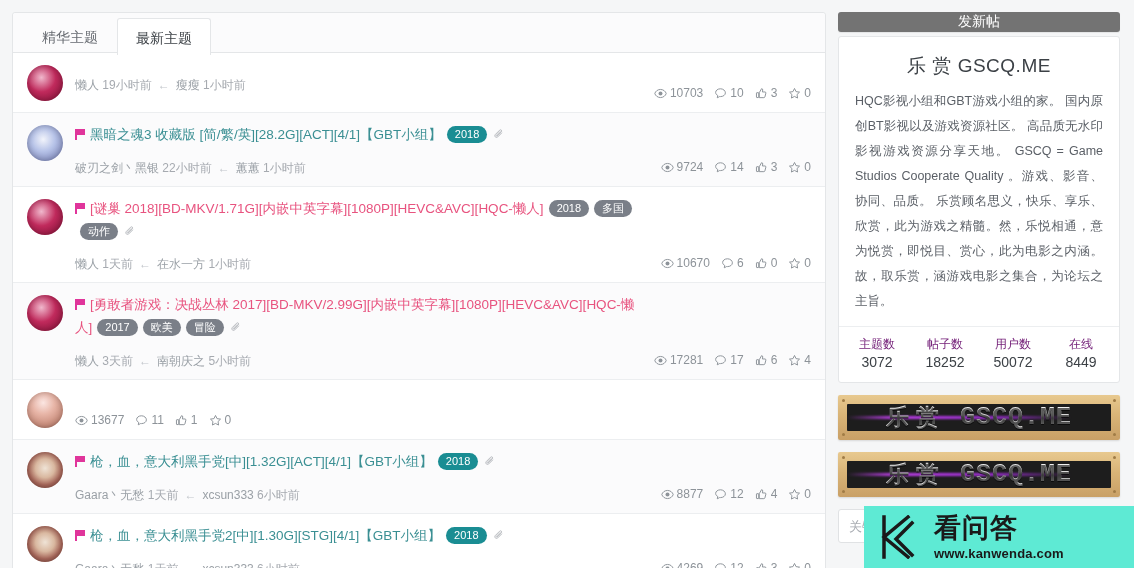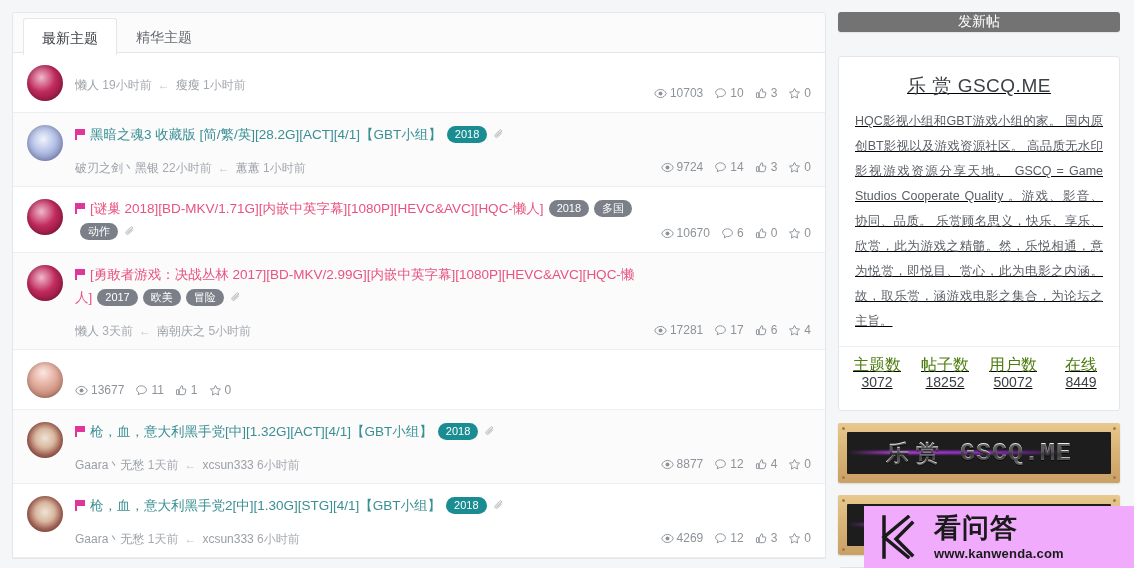--- a/index.html
+++ b/index.html
@@ -167,26 +167,25 @@
     background: #737373;
     color: #fff;
     font-size: 14px;
     border: none;
     border-radius: 3px;
     cursor: pointer;
     font-family: inherit;
     box-shadow: 0 1px 1px rgba(0,0,0,.07);
   }
   .card {
-    margin-top: 24px;
+    margin-top: 4px;
     background: #fff;
     border: 1px solid #e4e6e8;
     border-radius: 3px;
-    padding: 14px 16px 8px;
-    text-decoration: underline;
+    padding: 14px 16px 0;
   }
   .card-title {
     text-align: center;
     font-size: 19px;
     color: #3c4146;
     font-weight: normal;
     margin: 2px 0 10px;
     letter-spacing: .5px;
   }
   .card-desc {
@@ -195,26 +194,26 @@
     line-height: 25px;
     text-align: justify;
   }
   .stats-row {
     display: flex;
     border-top: 1px solid #eceef0;
     margin: 12px -16px 0;
     padding: 9px 4px 10px;
   }
   .stat-cell { flex: 1; text-align: center; }
-  .stat-label { font-size: 16px; color: #4d7c0f; line-height: 17px; }
+  .stat-label { font-size: 12px; color: #701a75; line-height: 17px; }
   .stat-value { font-size: 14px; color: #3c4146; line-height: 19px; }
 
   .banner {
     margin-top: 12px;
-    height: 60px;
+    height: 45px;
     border-radius: 2px;
     background: linear-gradient(180deg,#e8c98f 0%,#d9b477 45%,#c9a066 100%);
     padding: 9px;
     position: relative;
     box-shadow: 0 1px 2px rgba(0,0,0,.12);
   }
   .banner-inner {
     height: 100%;
     background: #1d1d1d;
     border-radius: 1px;
@@ -266,21 +265,21 @@
     font-family: inherit;
     outline: none;
   }
   .search-input::placeholder { color: #a6aab0; }
 
   
   .watermark {
     position: absolute;
     right: 0; bottom: 0;
     width: 270px; height: 62px;
-    background: #f0abfc;
+    background: #5eead4;
     display: flex;
     align-items: center;
     justify-content: flex-start;
     padding-left: 14px;
     gap: 10px;
   }
   .wm-mark { width: 46px; height: 44px; flex: 0 0 46px; }
   .wm-text { line-height: 1; }
   .wm-cn {
     font-size: 27px; font-weight: bold; color: #1a1a1a;
@@ -292,22 +291,22 @@
   }
 </style>
 </head>
 <body>
 
 <div class="page">
 
   <div class="main-col">
     <div class="panel">
       <div class="tabs" id="tab-bar">
+          <div class="tab">精华主题</div>
           <div class="tab active">最新主题</div>
-          <div class="tab">精华主题</div>
         </div>
       <div class="thread-list" id="thread-list">
           <div class="thread">
             <div class="avatar av-a"></div>
             <div class="thread-body">
               <div class="meta"><span class="user">懒人</span> <span>19小时前</span><span class="arrow">←</span><span class="user">瘦瘦</span> <span>1小时前</span></div>
             </div>
             <div class="thread-stats">
               <span class="stat">
                 <svg width="13" height="13" viewBox="0 0 16 16">
@@ -373,20 +372,21 @@
                 <span>0</span>
               </span>
             </div>
           </div>
           <div class="thread">
             <div class="avatar av-a"></div>
             <div class="thread-body">
               <div class="title-line"><span class="flag-icon"></span><a class="t-title">[谜巢 2018][BD-MKV/1.71G][内嵌中英字幕][1080P][HEVC&amp;AVC][HQC-懒人]</a><span class="tag">2018</span><span class="tag">多国</span><span class="tag">动作</span><svg class="clip-icon" viewBox="0 0 16 16">
                   <path d="M11.5 6 6.3 11.2c-.9.9-2.3.9-3.2 0s-.9-2.3 0-3.2l5.8-5.8c.6-.6 1.6-.6 2.2 0s.6 1.6 0 2.2l-5.6 5.6c-.3.3-.7.3-1 0s-.3-.7 0-1l4.9-4.9" fill="none" stroke="#7a7f88" stroke-width="1.3" stroke-linecap="round"></path>
                 </svg></div>
+              <div class="meta"><span class="user">懒人</span> <span>1天前</span><span class="arrow">←</span><span class="user">在水一方</span> <span>1小时前</span></div>
             </div>
             <div class="thread-stats">
               <span class="stat">
                 <svg width="13" height="13" viewBox="0 0 16 16">
                   <path d="M8 3C4.5 3 1.7 5.4 1 8c.7 2.6 3.5 5 7 5s6.3-2.4 7-5c-.7-2.6-3.5-5-7-5z" fill="none" stroke="#8d9399" stroke-width="1.2"></path>
                   <circle cx="8" cy="8" r="2.4" fill="#8d9399"></circle>
                 </svg>
                 <span>10670</span>
               </span>
               <span class="stat">

